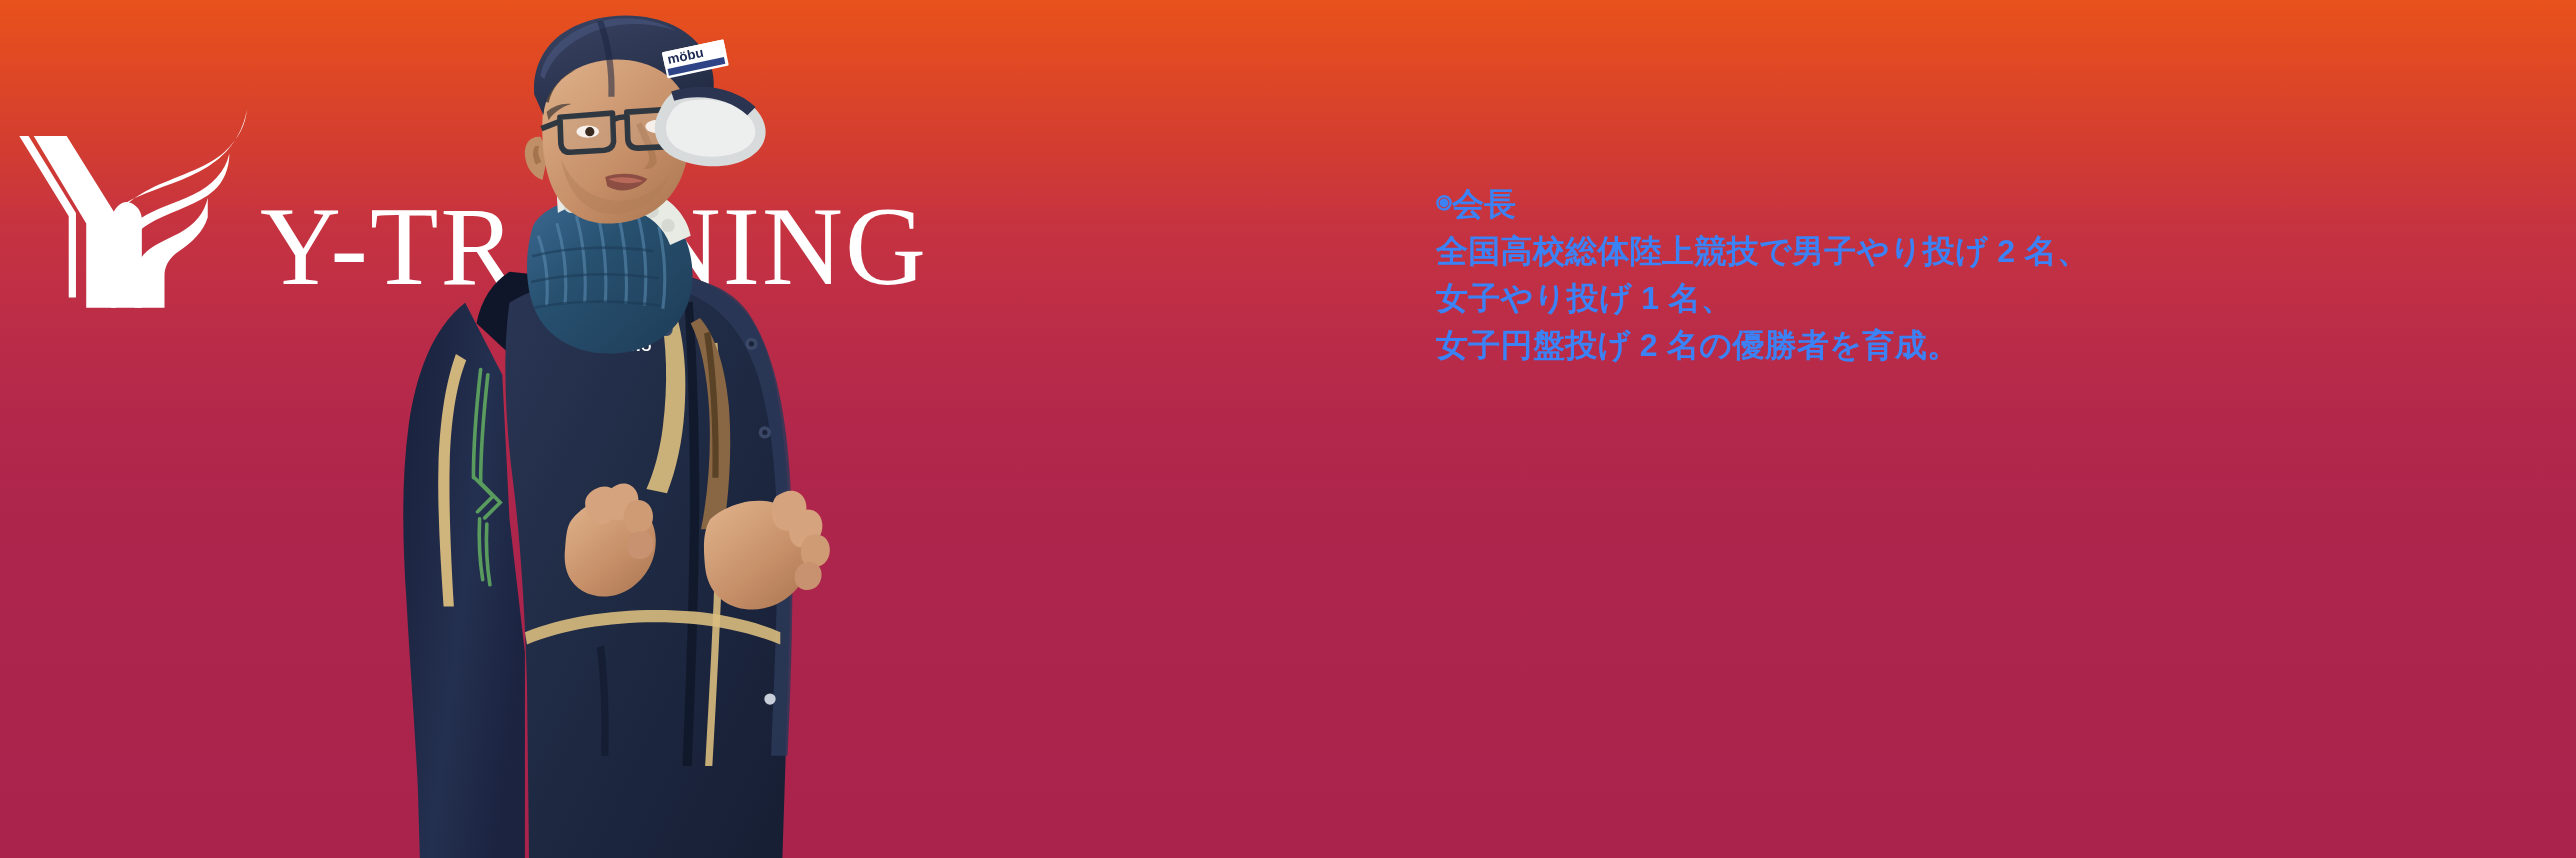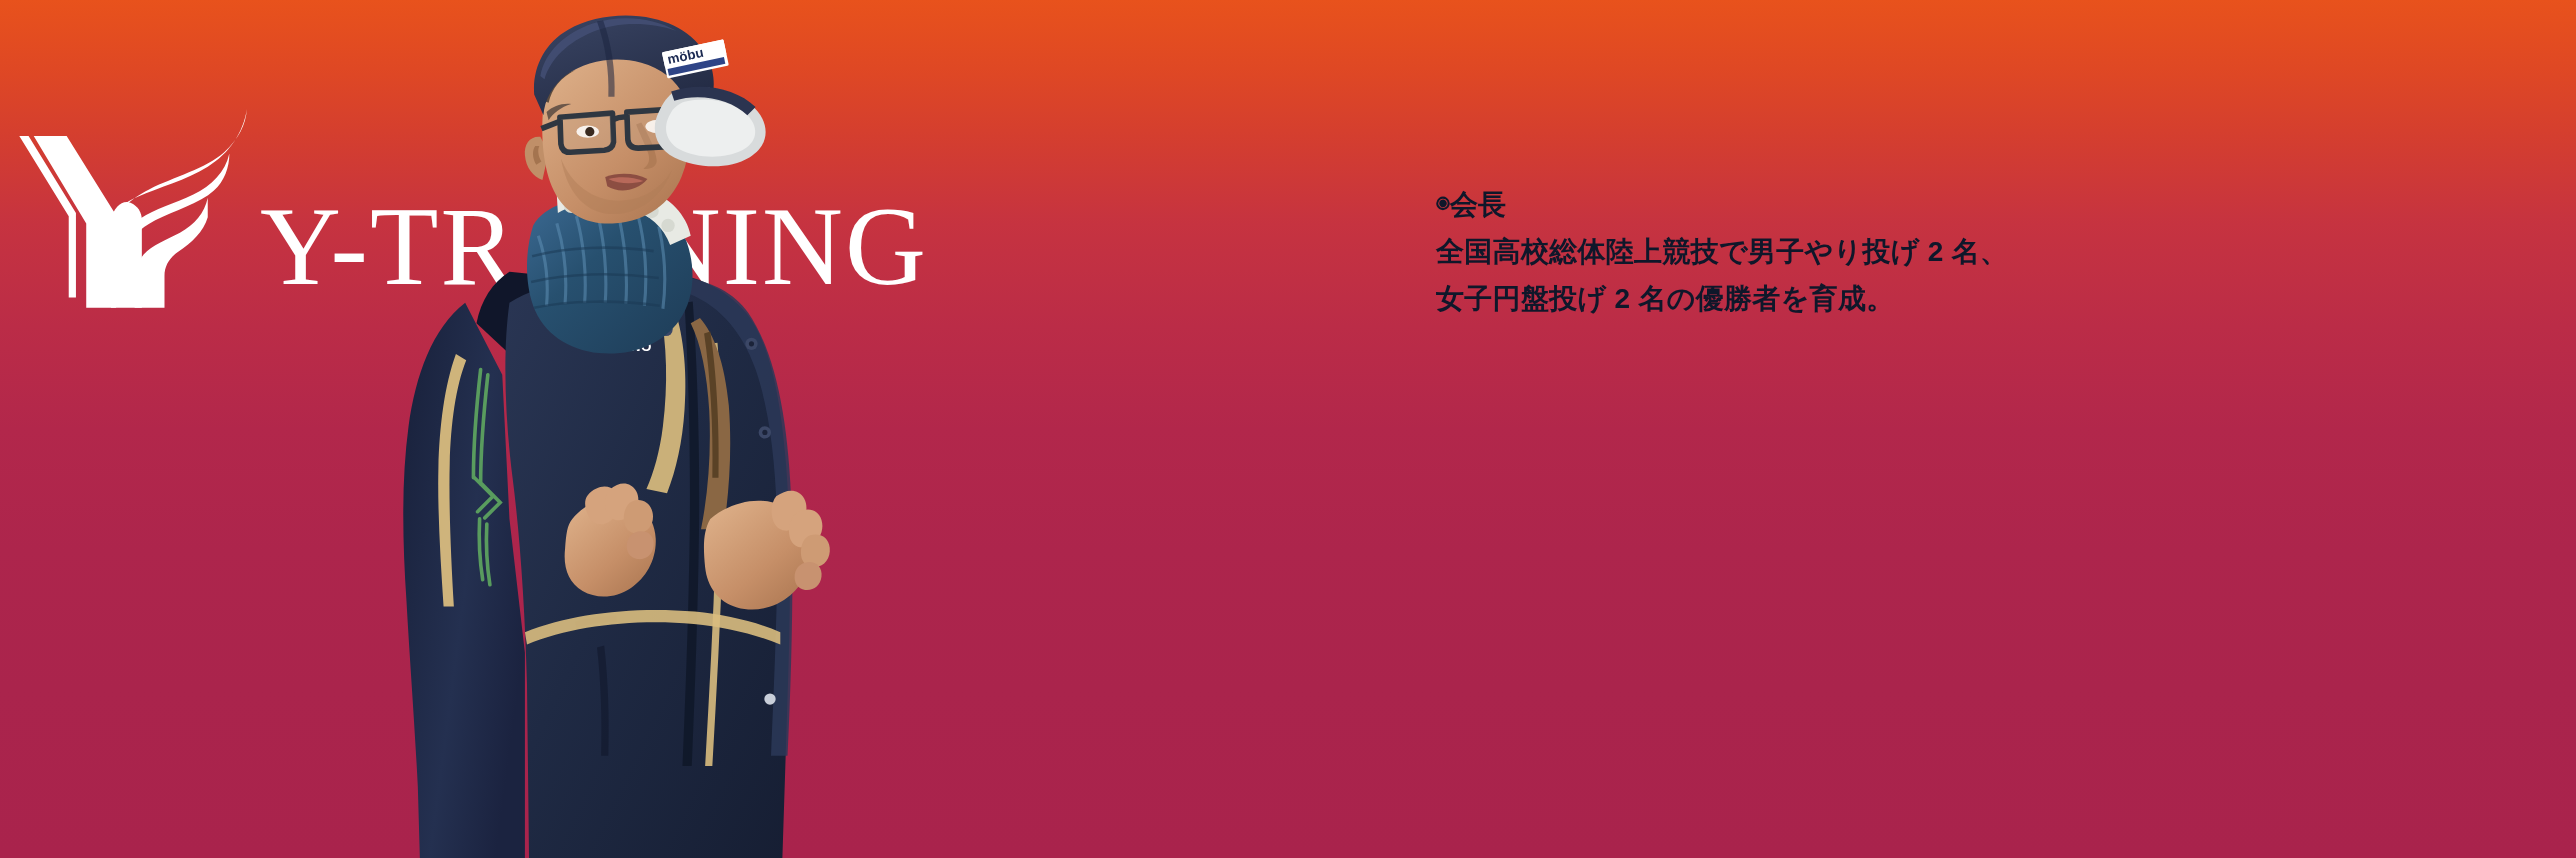--- a/index.html
+++ b/index.html
@@ -66,22 +66,22 @@
   #photo svg { display:block; width:100%; height:100%; }
 
   
   #bio {
     position:absolute;
     left:1436px; top:181px;
     width:1082px;
     z-index:6;
   }
   .bio-line {
-    color:#0f172a;
-    font-size:28px;
+    color:#3b82f6;
+    font-size:32px;
     line-height:47px;
     font-weight:700;
     white-space:nowrap;
     letter-spacing:0.3px;
   }
   .bio-line.marker { letter-spacing:0px; }
 </style>
 </head>
 <body>
 
@@ -440,17 +440,18 @@
       </g>
 
       <path d="M470 14 C486 58 494 110 492 160 L504 160
                C506 108 498 56 482 12 Z" fill="#1B2440" opacity="0.55"></path>
     </svg>
   </div>
 
   <div id="bio">
     <div class="bio-line marker">◉会長</div>
     <div class="bio-line">全国高校総体陸上競技で男子やり投げ 2 名、</div>
+    <div class="bio-line">女子やり投げ 1 名、</div>
     <div class="bio-line">女子円盤投げ 2 名の優勝者を育成。</div>
   </div>
 
 </div>
 
 
 </body></html>

